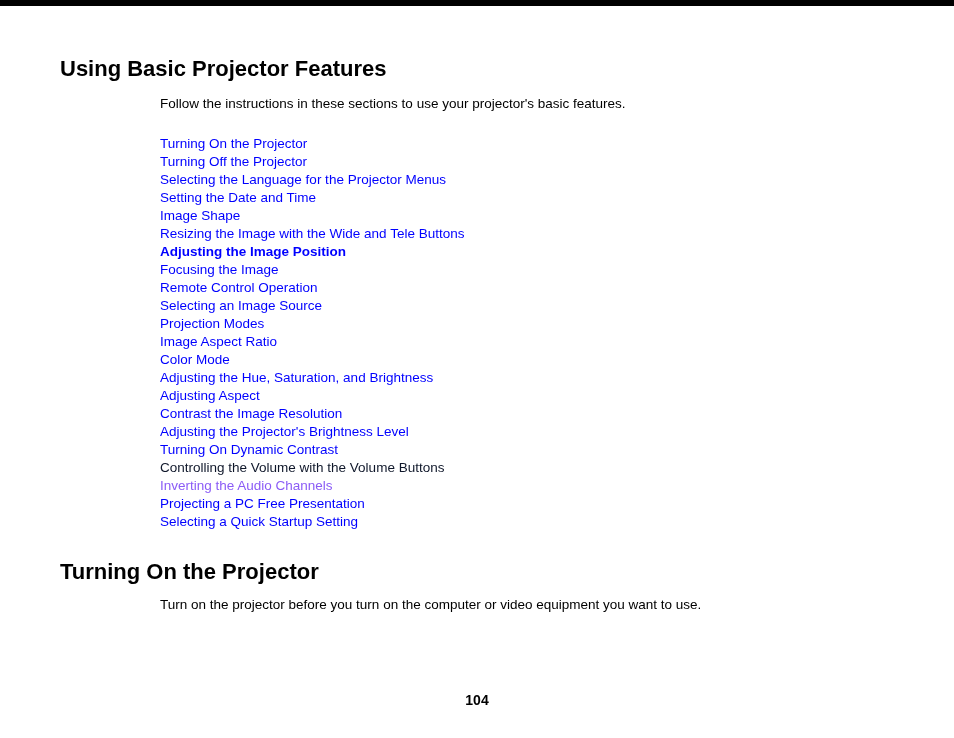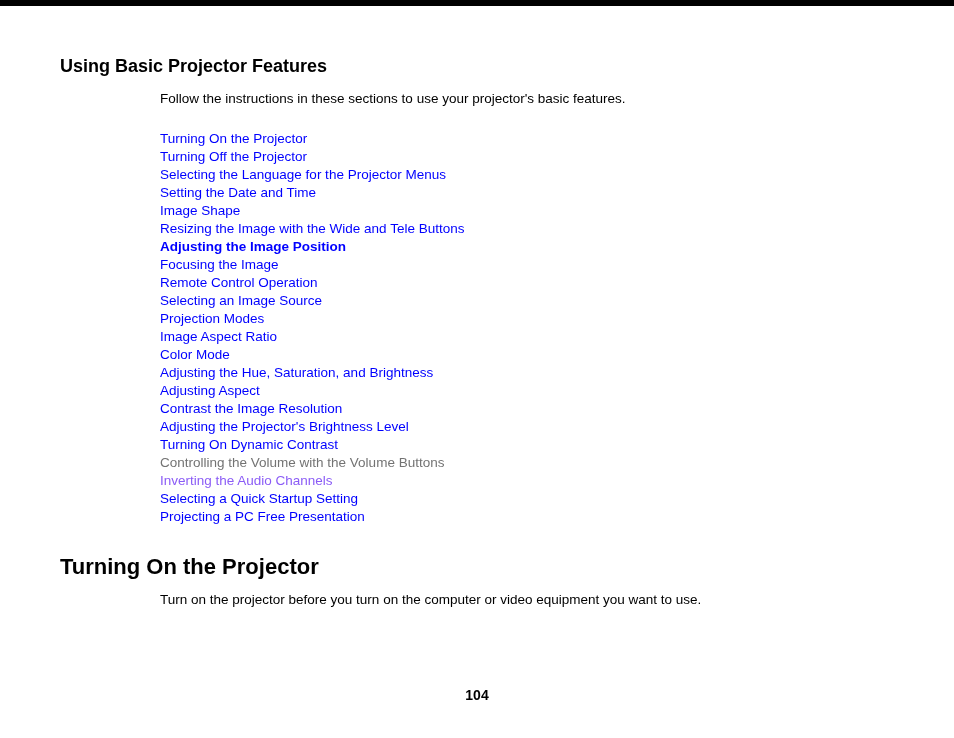--- a/index.html
+++ b/index.html
@@ -22,21 +22,21 @@
       background: #000000;
       margin-bottom: 0;
     }
 
     .page-container {
       padding: 30px 60px 40px 60px;
       max-width: 954px;
     }
 
     .section-title {
-      font-size: 18px;
+      font-size: 22px;
       font-weight: bold;
       margin-bottom: 14px;
       margin-top: 20px;
       color: #000000;
     }
 
     .intro-text {
       font-size: 13.5px;
       margin-bottom: 24px;
       color: #000000;
@@ -109,24 +109,24 @@
       <li><a href="#" style="color: rgb(0, 0, 255);">Remote Control Operation</a></li>
       <li><a href="#" style="color: rgb(0, 0, 255);">Selecting an Image Source</a></li>
       <li><a href="#" style="color: rgb(0, 0, 255);">Projection Modes</a></li>
       <li><a href="#" style="color: rgb(0, 0, 255);">Image Aspect Ratio</a></li>
       <li><a href="#" style="color: rgb(0, 0, 255);">Color Mode</a></li>
       <li><a href="#" style="color: rgb(0, 0, 255);">Adjusting the Hue, Saturation, and Brightness</a></li>
       <li><a href="#" style="color: rgb(0, 0, 255);">Adjusting Aspect</a></li>
       <li><a href="#" style="color: rgb(0, 0, 255);">Contrast the Image Resolution</a></li>
       <li><a href="#" style="color: rgb(0, 0, 255); margin-top: 48px;">Adjusting the Projector's Brightness Level</a></li>
       <li><a href="#" style="color: rgb(0, 0, 255);">Turning On Dynamic Contrast</a></li>
-      <li><a href="#" style="color: #737373;">Controlling the Volume with the Volume Buttons</a></li>
+      <li><a href="#" style="color: #0f172a;">Controlling the Volume with the Volume Buttons</a></li>
       <li><a href="#" style="color: #8b5cf6;">Inverting the Audio Channels</a></li>
+      <li><a href="#" style="color: rgb(0, 0, 255);">Projecting a PC Free Presentation</a></li>
       <li><a href="#" style="color: rgb(0, 0, 255);">Selecting a Quick Startup Setting</a></li>
-      <li><a href="#" style="color: rgb(0, 0, 255);">Projecting a PC Free Presentation</a></li>
     </ul>
 
   <h2 class="subsection-title">Turning On the Projector</h2>
 
   <p class="subsection-text">Turn on the projector before you turn on the computer or video equipment you want to use.</p>
 
   <div class="page-number">104</div>
 
 </div>
 

